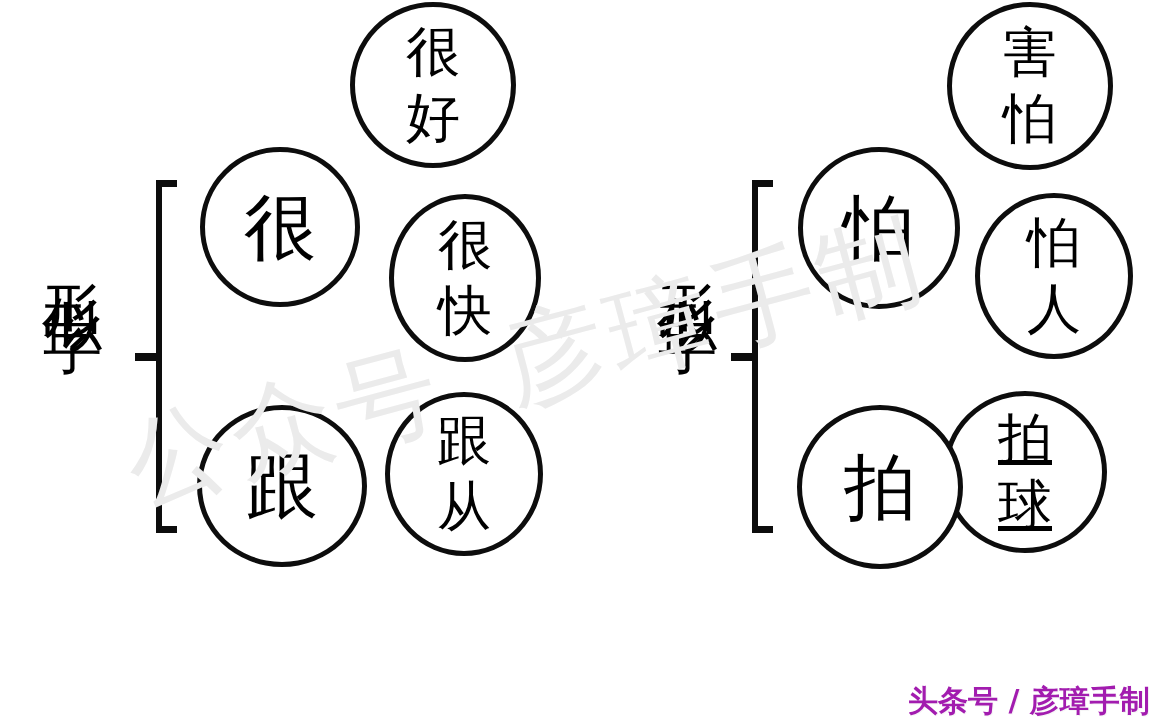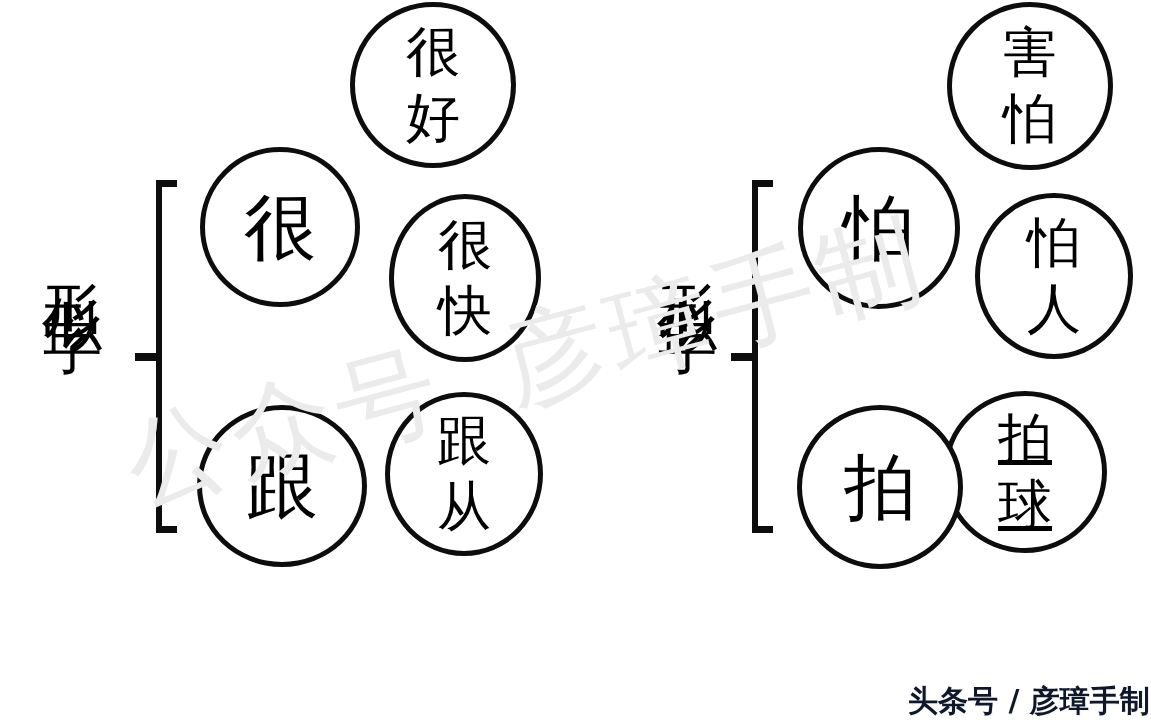--- a/index.html
+++ b/index.html
@@ -76,21 +76,21 @@
     pointer-events: none;
   }
   .wm-corner {
     position: absolute;
     left: 908px;
     top: 684px;
     font-size: 30px;
     line-height: 34px;
     font-weight: bold;
     white-space: nowrap;
-    color: #0f172a;
+    color: #a21caf;
     text-shadow: 1px 1px 0 #f6f6f6;
     z-index: 4;
     pointer-events: none;
   }
 </style>
 </head>
 <body>
 
 <div id="canvas">
 

